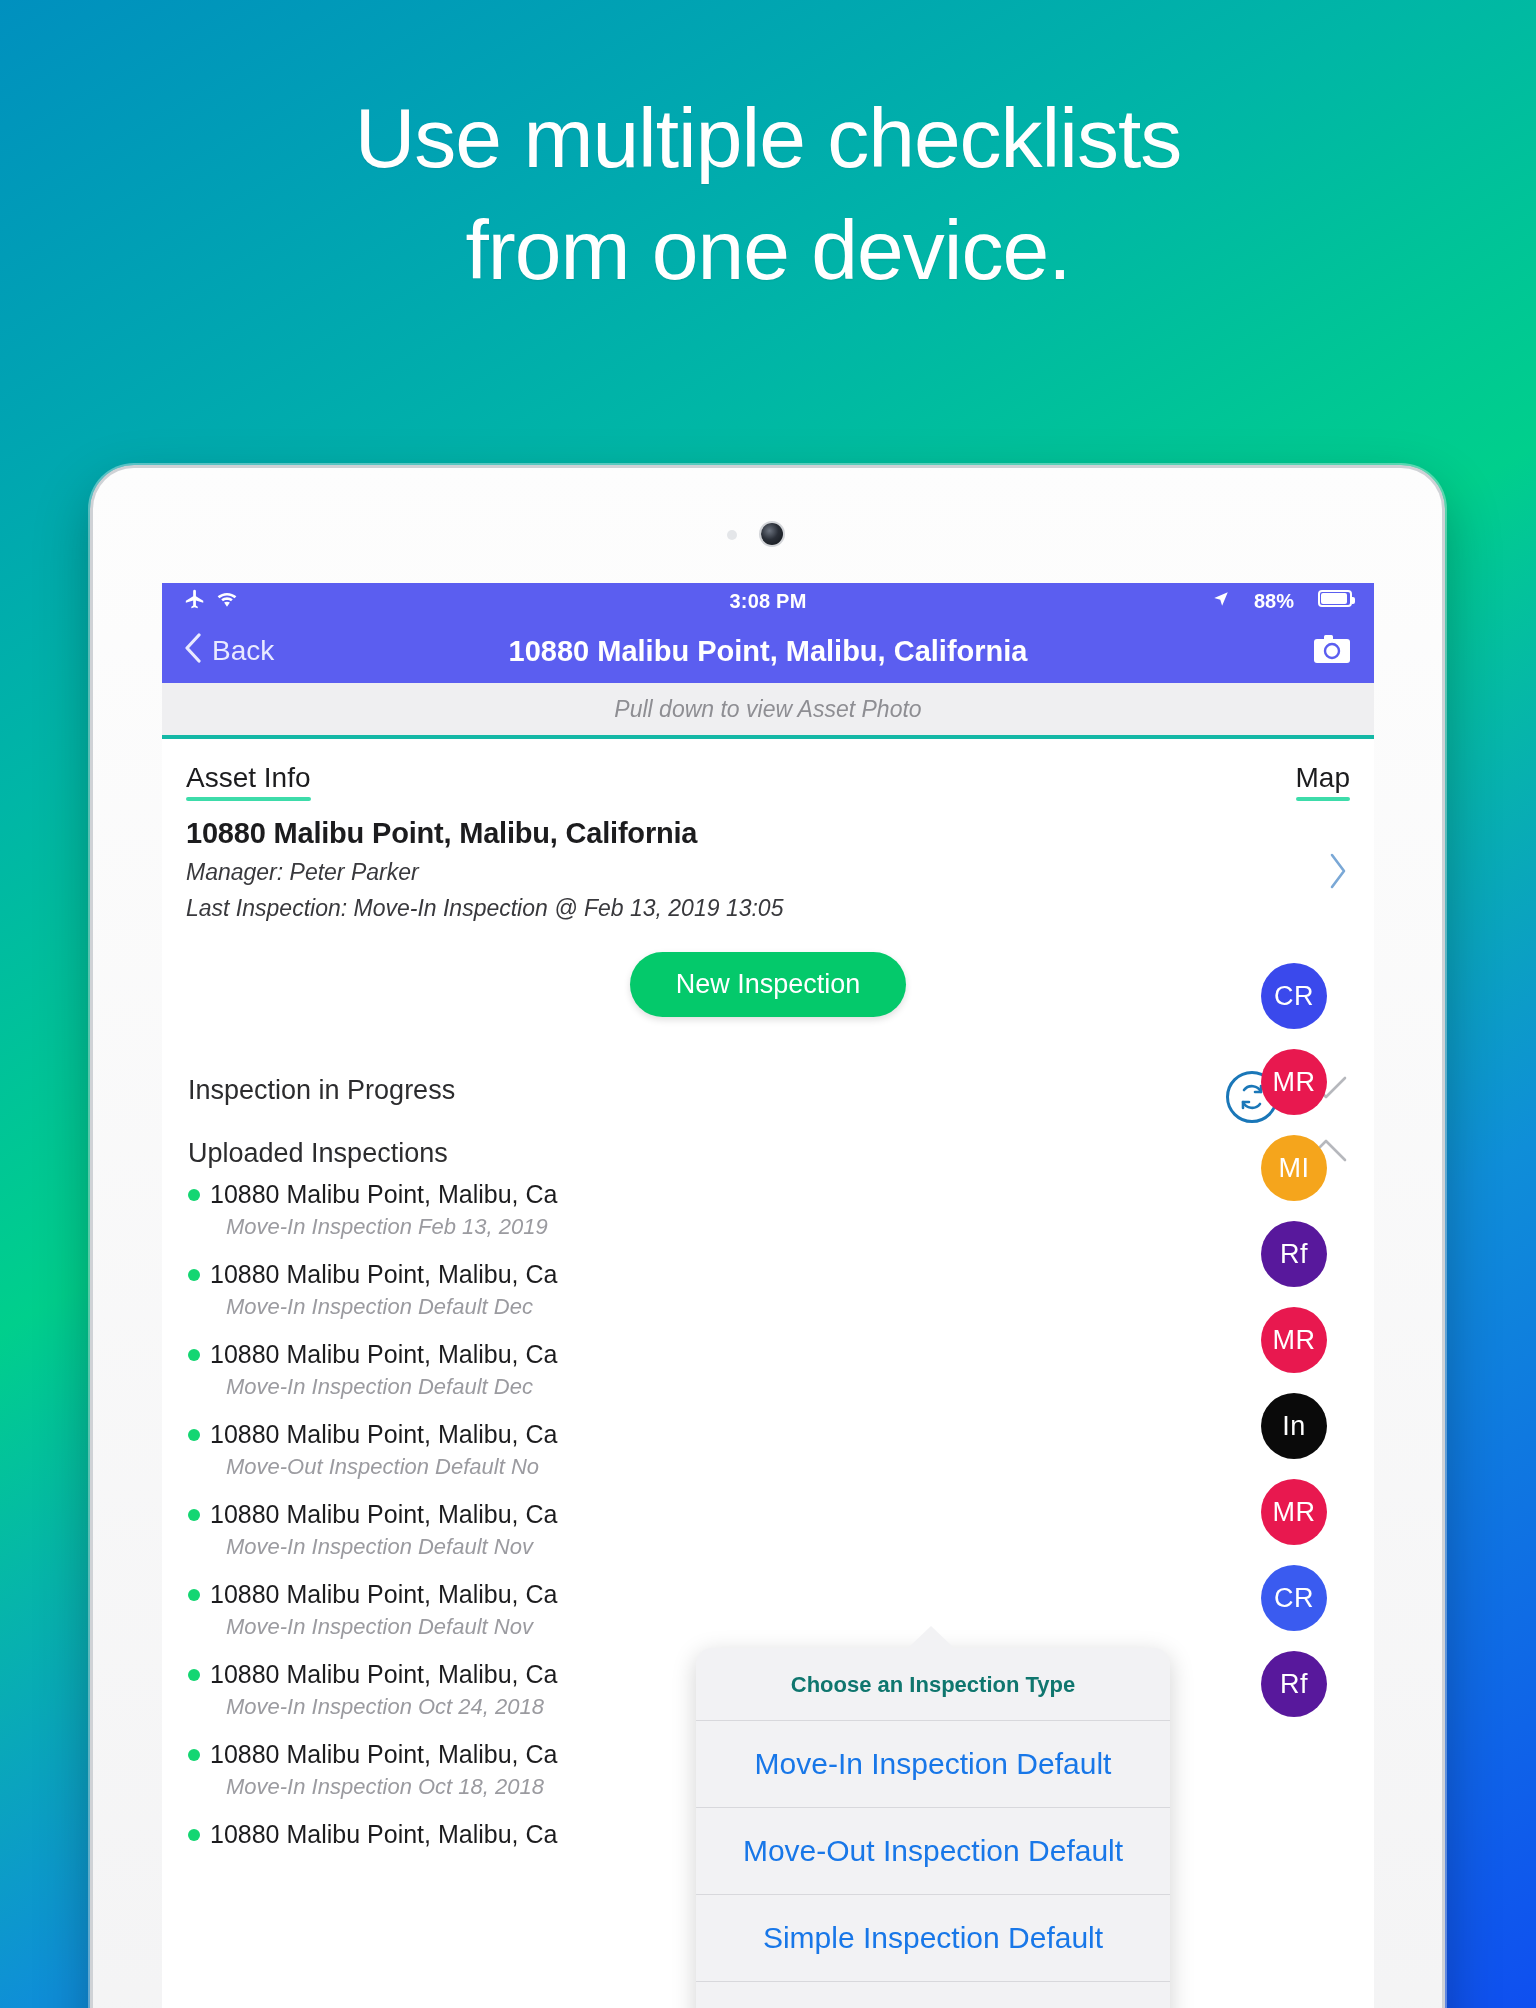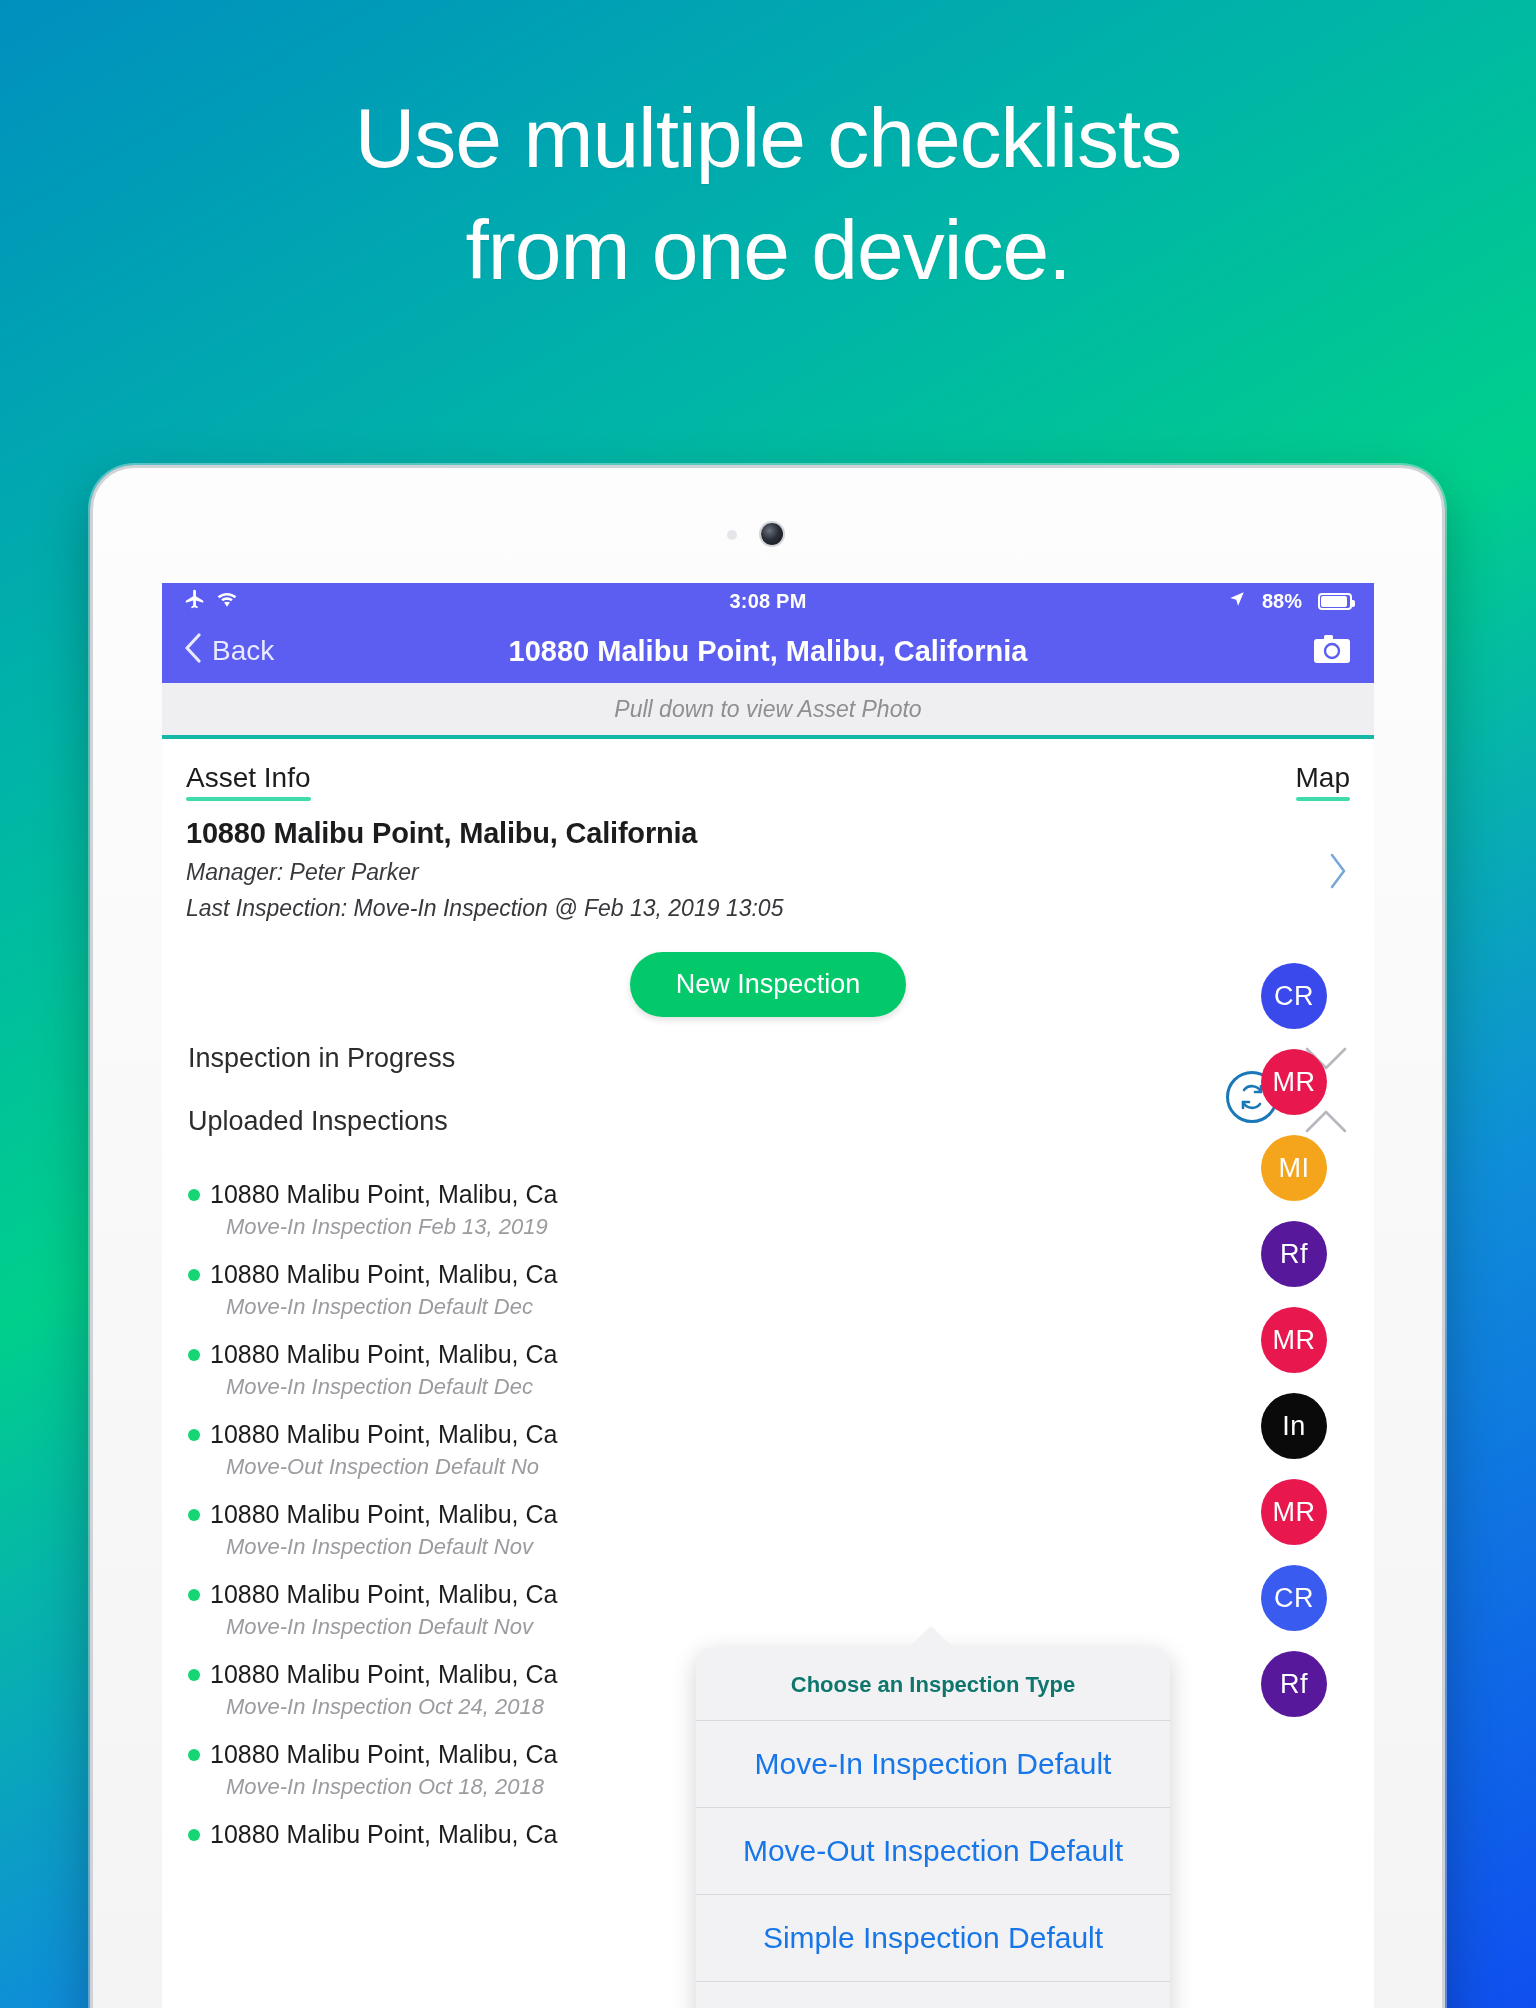--- a/index.html
+++ b/index.html
@@ -63,21 +63,21 @@
     display: flex; align-items: center;
     padding: 9px 22px;
     color: #fff; font-size: 20px; font-weight: 700;
     position: relative;
   }
   #sb-left { display: flex; align-items: center; gap: 10px; }
   #sb-center {
     position: absolute; left: 0; right: 0; text-align: center;
     font-size: 20px; font-weight: 700; letter-spacing: .2px;
   }
-  #sb-right { margin-left: auto; display: flex; align-items: center; gap: 16px; position: relative; z-index: 2; }
+  #sb-right { margin-left: auto; display: flex; gap: 24px; position: relative; z-index: 2; }
   .battery {
     width: 34px; height: 17px; border: 2px solid #fff; border-radius: 4px;
     position: relative; display: inline-block;
   }
   .battery::after {
     content:''; position:absolute; right:-5px; top:5px; width:3px; height:7px;
     background:#fff; border-radius: 0 2px 2px 0;
   }
   .battery i { position:absolute; left:1px; top:1px; bottom:1px; width:88%; background:#fff; border-radius:2px; display:block; }
 
@@ -126,21 +126,21 @@
   #new-insp-wrap { text-align:center; margin-top: 30px; position: relative; }
   #new-insp-btn {
     display:inline-block; background:#04c96b; color:#fff;
     font-size: 27px; padding: 17px 46px; border-radius: 34px;
     box-shadow: 0 3px 7px rgba(0,0,0,.13);
   }
 
   
   #sections { margin-top: 26px; }
   .section-row {
-    display:flex; align-items:flex-start; justify-content:space-between;
+    display:flex; align-items:flex-end; justify-content:space-between;
     padding: 0 26px; height: 63px;
   }
   .section-label { font-size: 27px; color:#2c2c2e; }
   .chev { color:#b6b8bd; font-size: 34px; font-weight: 300; line-height: 1; }
 
   
   #insp-list { padding: 0 26px; }
   .insp-row { padding: 11px 0 9px 0; position: relative; }
   .insp-row .dot {
     position:absolute; left:0; top: 20px;

